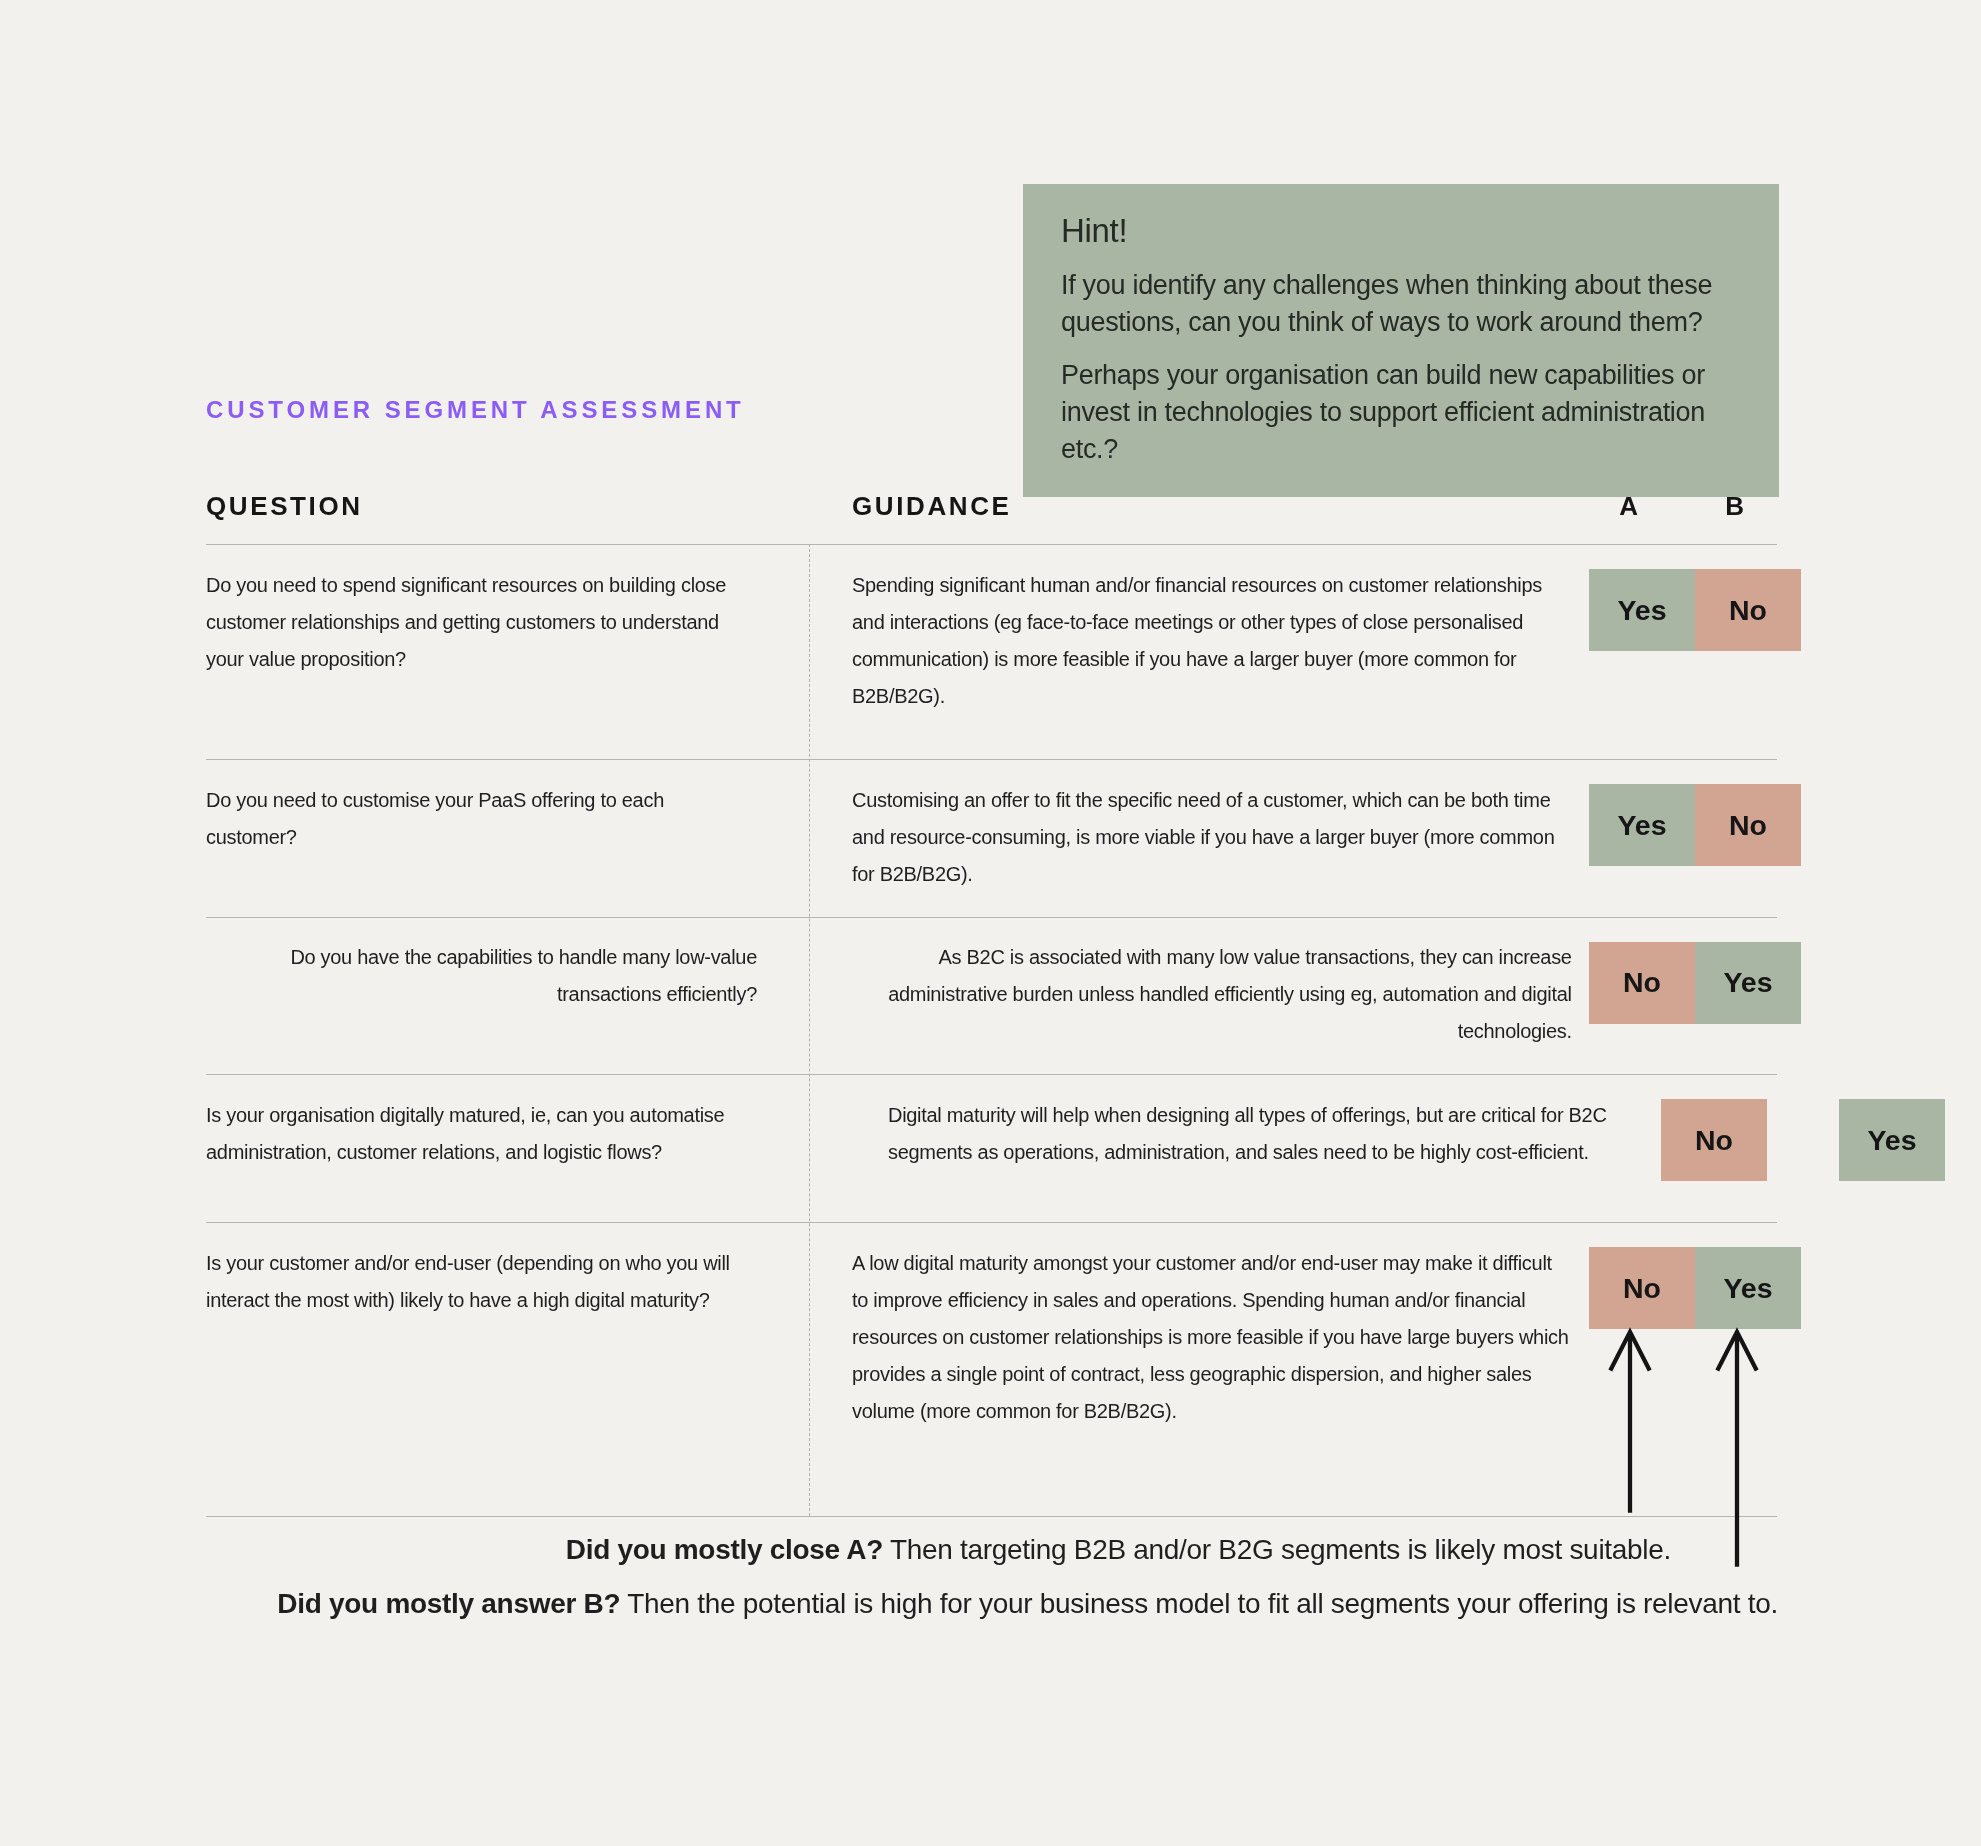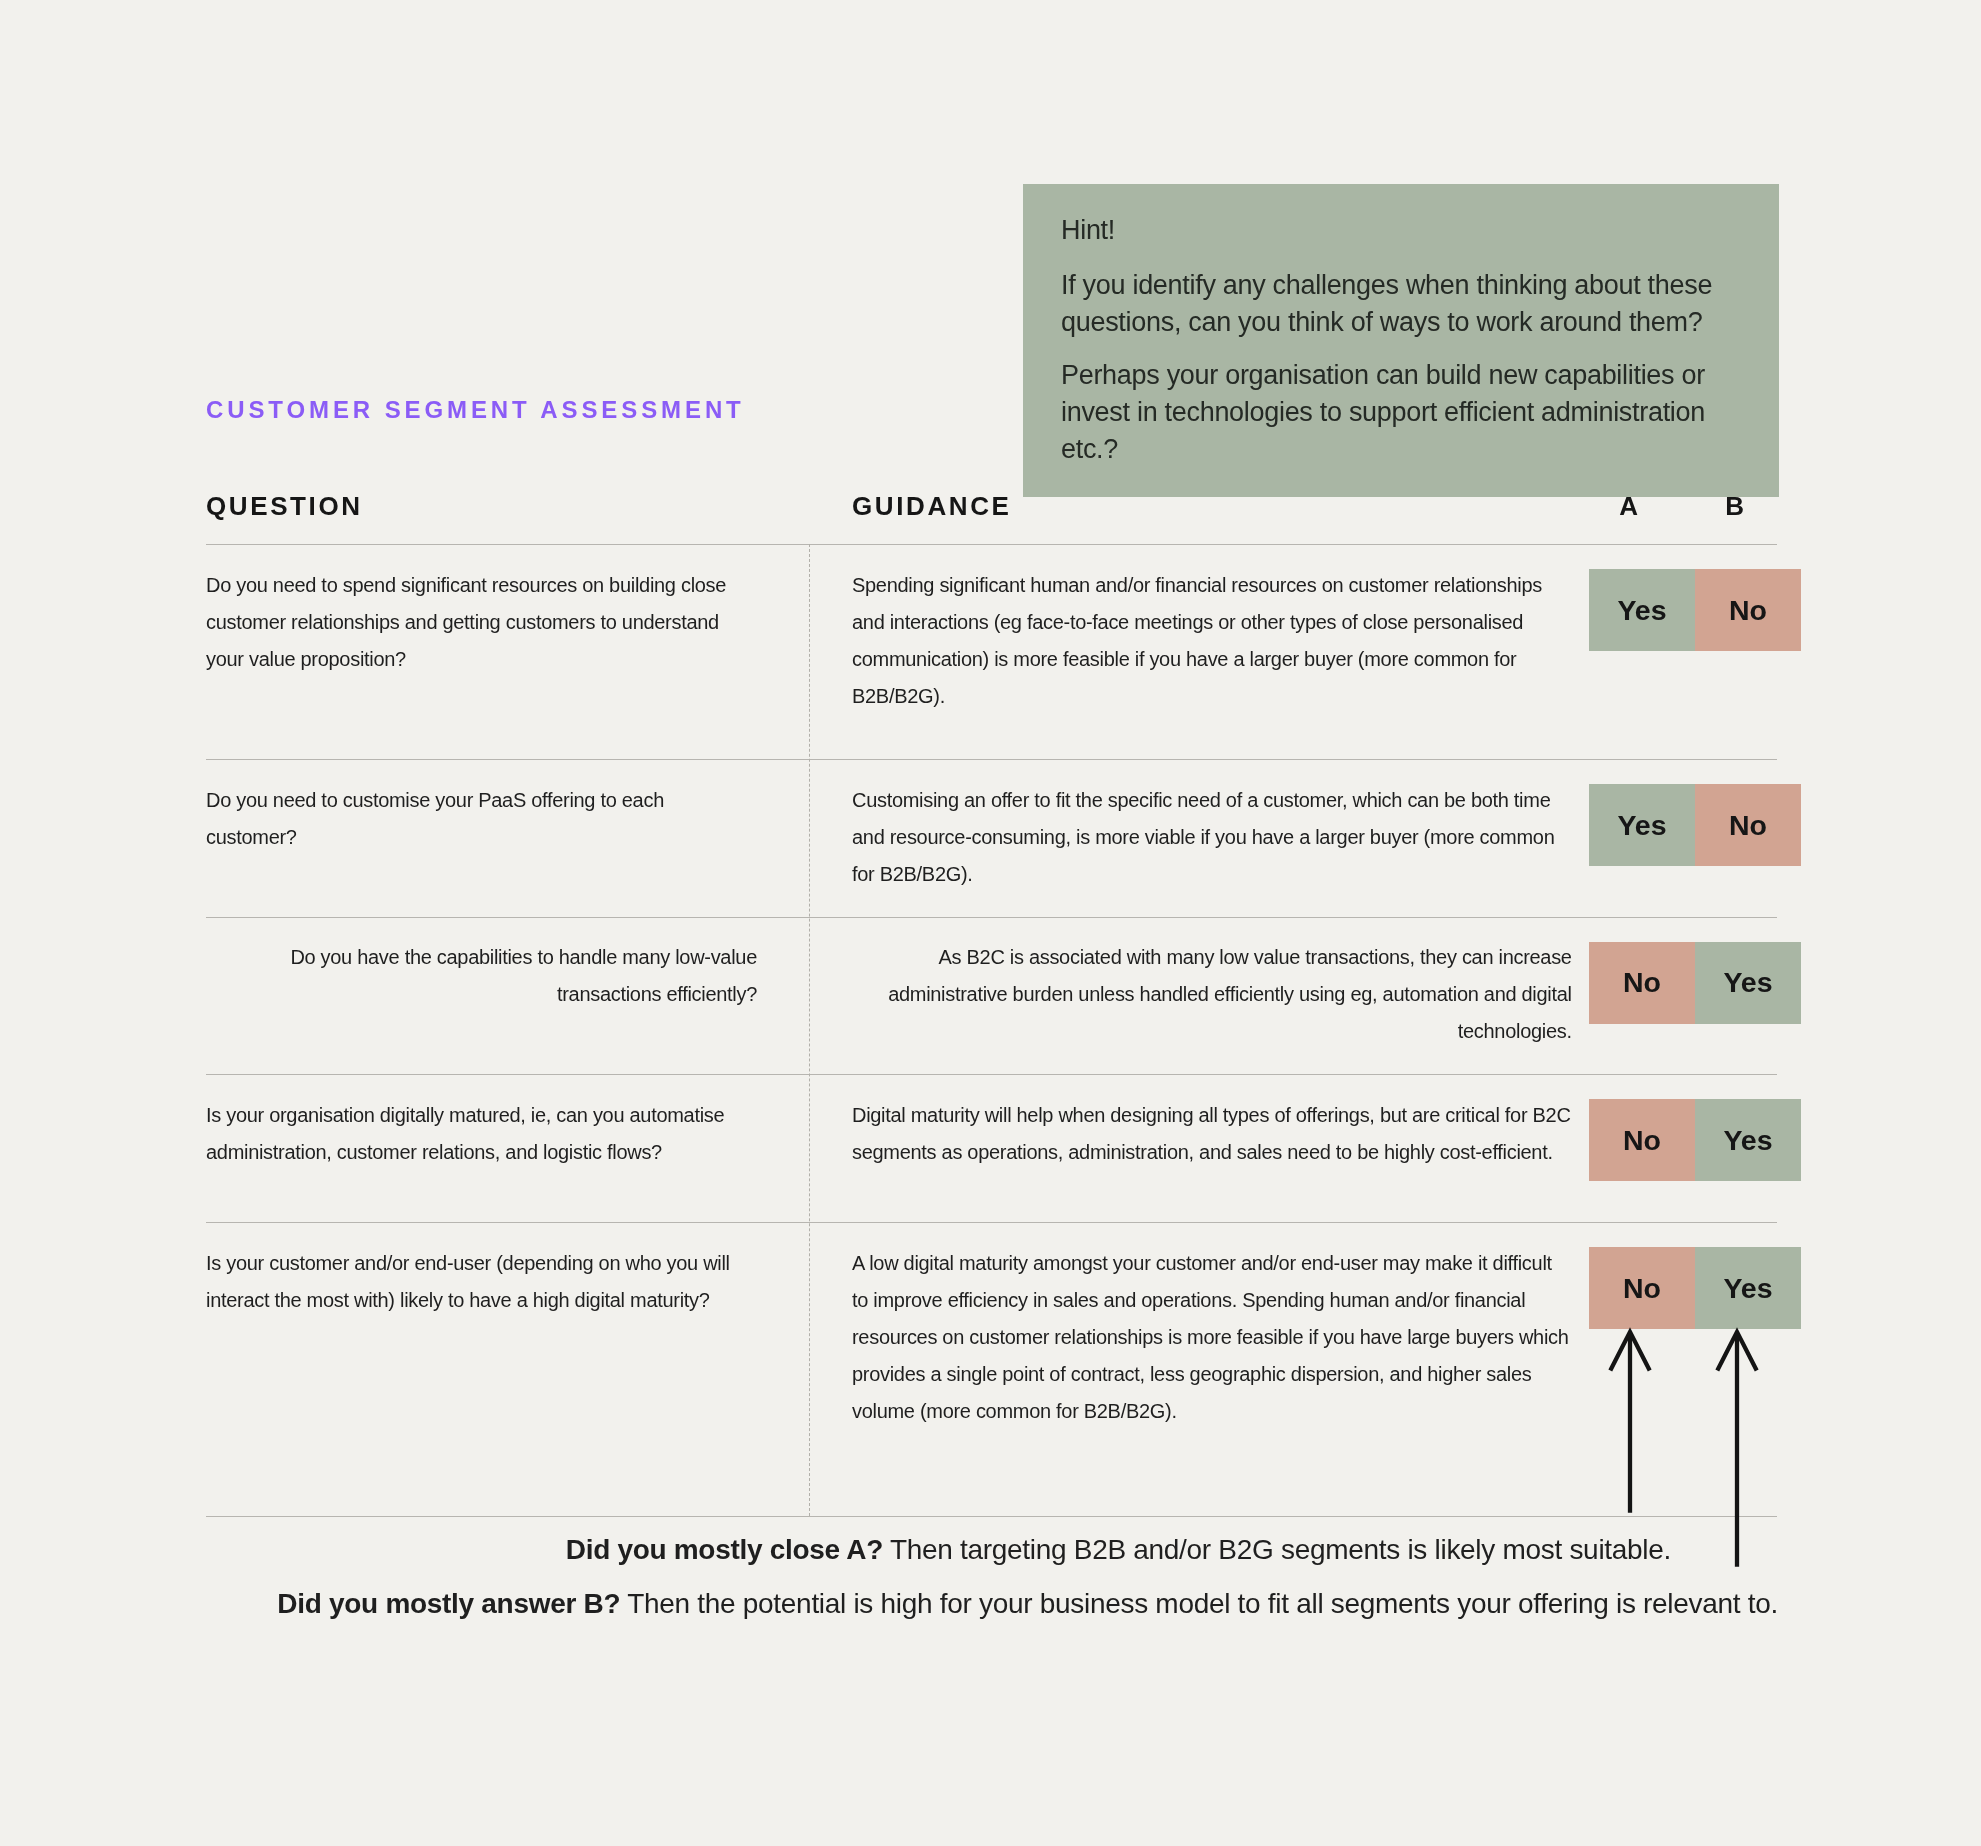--- a/index.html
+++ b/index.html
@@ -23,21 +23,21 @@
     top: 184px;
     width: 756px;
     min-height: 233px;
     box-sizing: border-box;
     padding: 29px 40px 29px 38px;
     background: #a9b6a4;
     color: #252a25;
   }
   .hint-title {
     margin: 0 0 19px 0;
-    font-size: 27px;
+    font-size: 33px;
     line-height: 35px;
     letter-spacing: -0.3px;
   }
   .hint-para {
     margin: 0 0 15.6px 0;
     font-size: 27px;
     line-height: 37px;
     letter-spacing: -0.3px;
   }
   .hint-para:last-child { margin-bottom: 0; }
@@ -92,21 +92,21 @@
     box-sizing: border-box;
     padding-top: 21.6px;
     padding-bottom: 24px;
   }
   .cell.question { padding-right: 52px; }
   .cell.guidance { padding-left: 43px; padding-right: 17.3px; }
 
   .row-1 { min-height: 214px; }
   .row-2 { min-height: 147px; }
   .row-3 { min-height: 147px; text-align: right; }
-  .row-4 { min-height: 147px; }
+  .row-4 { min-height: 147px; gap: 36px; }
   .row-5 { min-height: 293px; }
 
   .chip {
     width: 106px;
     height: 82px;
     margin-top: 24px;
     display: flex;
     align-items: center;
     justify-content: center;
     font-size: 28.5px;

